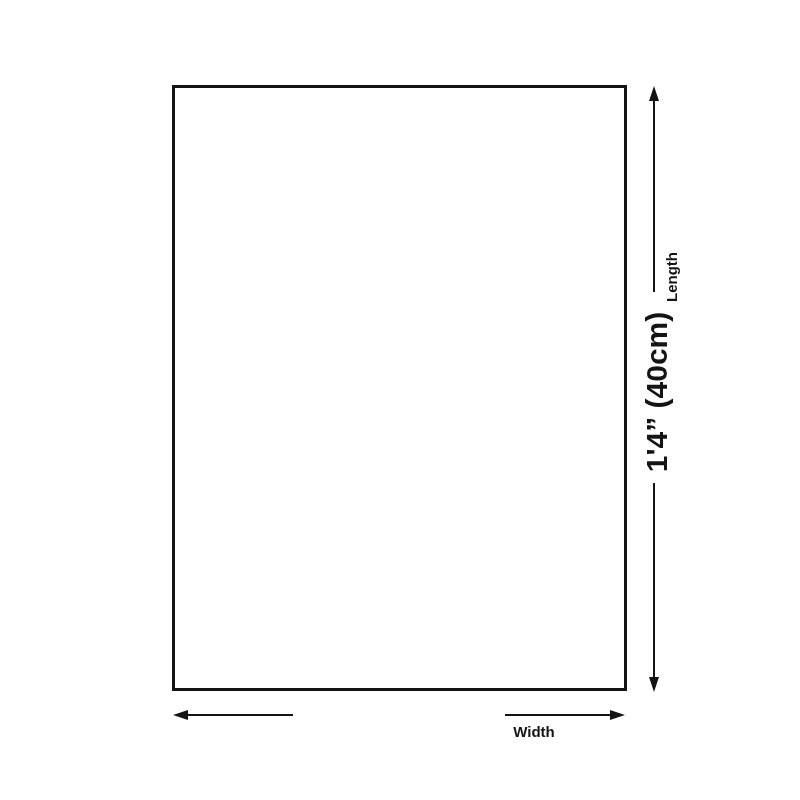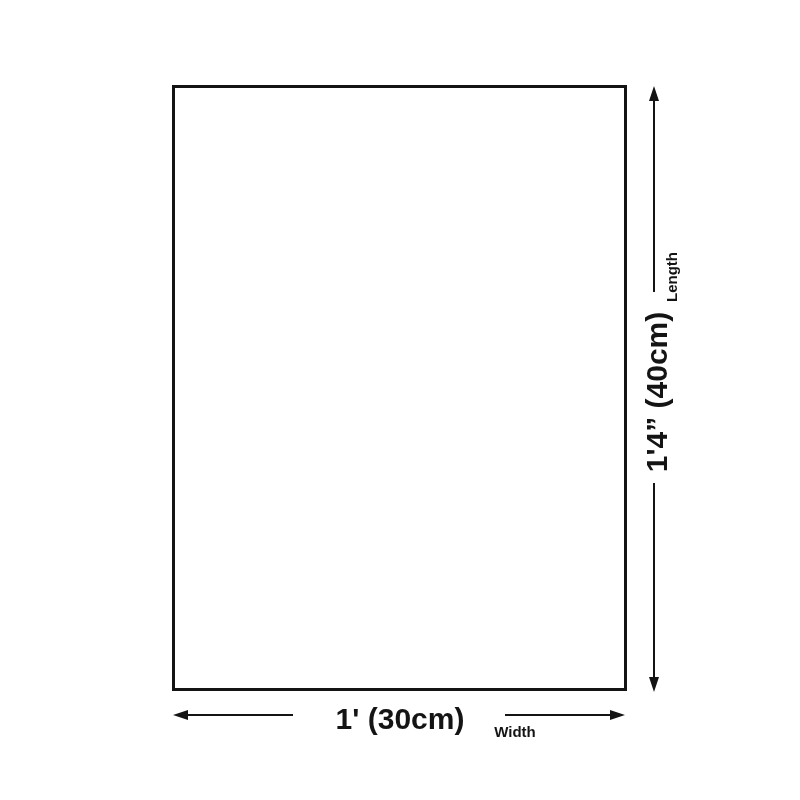--- a/index.html
+++ b/index.html
@@ -101,21 +101,21 @@
     left: 671px;
     top: 277px;
     transform: translate(-50%, -50%) rotate(-90deg);
   }
   .width-value {
     left: 400px;
     top: 719px;
     transform: translate(-50%, -50%);
   }
   .width-label {
-    left: 515px;
+    left: 534px;
     top: 731px;
     transform: translate(-50%, -50%);
   }
 </style>
 </head>
 <body>
 
 <div class="stage">
 
   <div class="panel"></div>
@@ -131,17 +131,16 @@
 
   <div class="dim-label length-label">Length</div>
 
   <div>
     <span class="head head-left"></span>
     <span class="seg-h hseg-left"></span>
     <span class="seg-h hseg-right"></span>
     <span class="head head-right"></span>
   </div>
 
-  <div class="dim-value width-value">1' (30cm)</div>
 
   <div class="dim-label width-label">Width</div>
 
 </div>
 
 </body></html>

